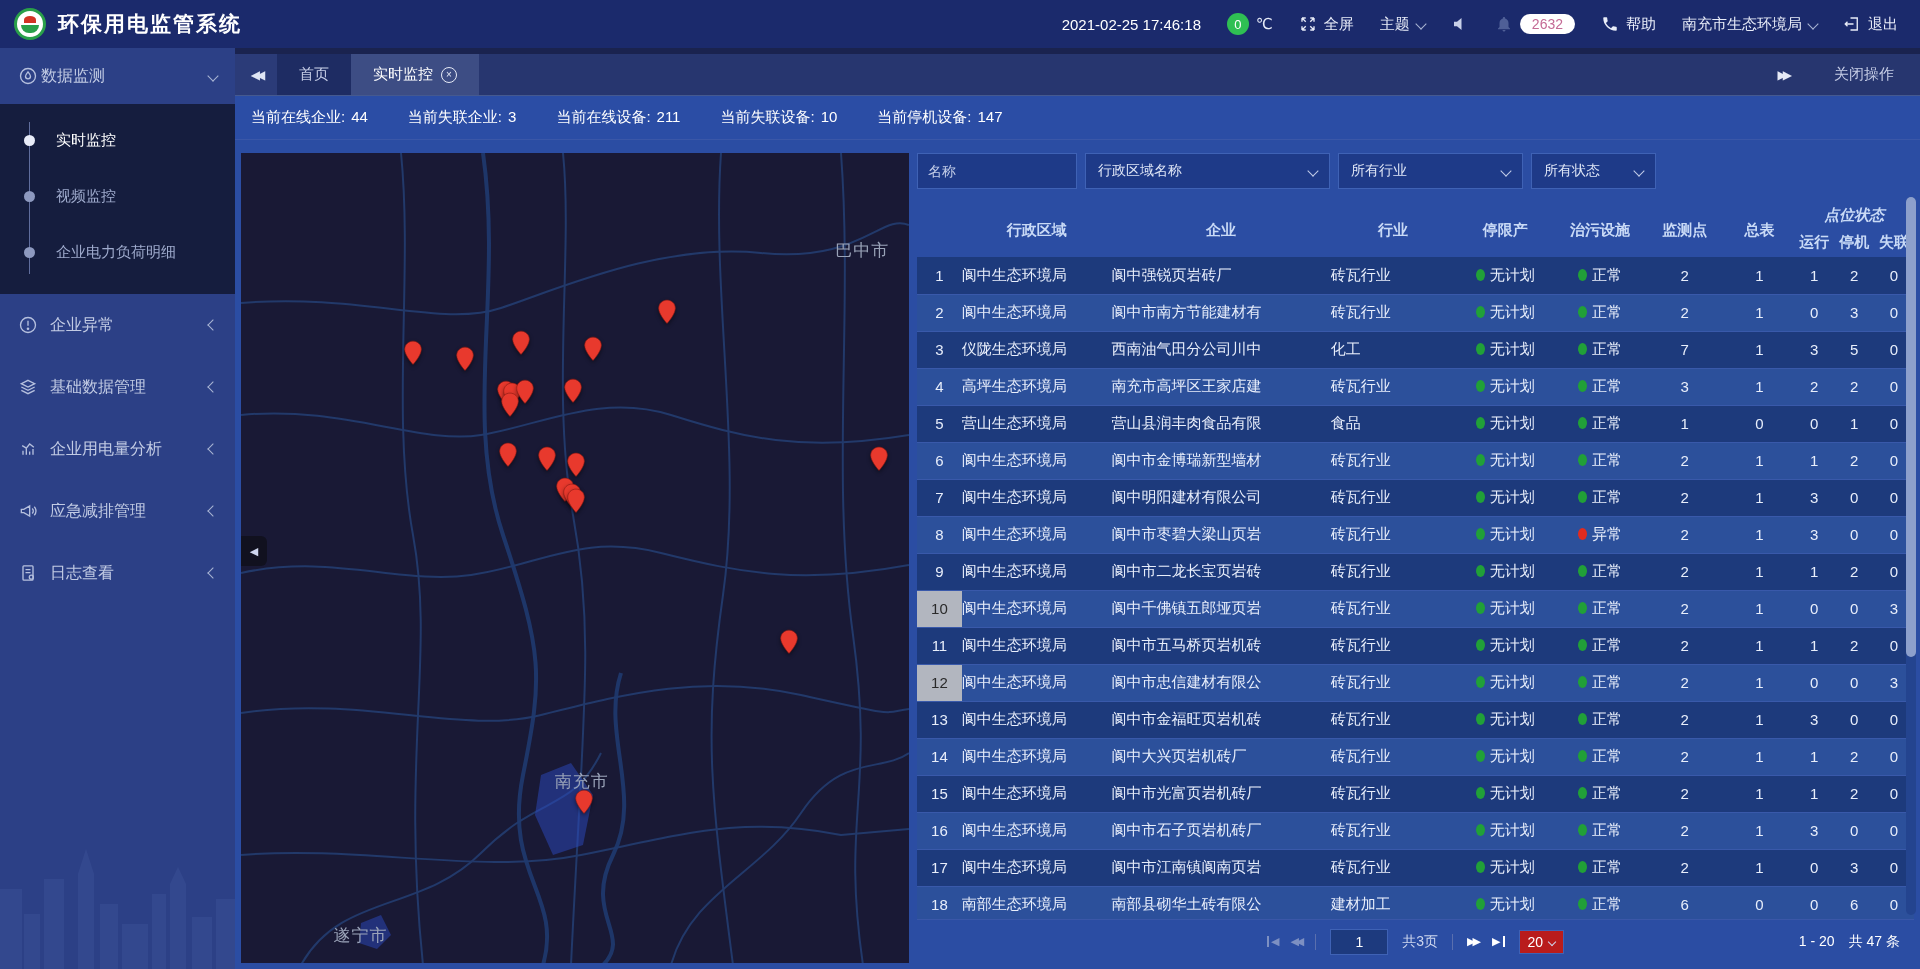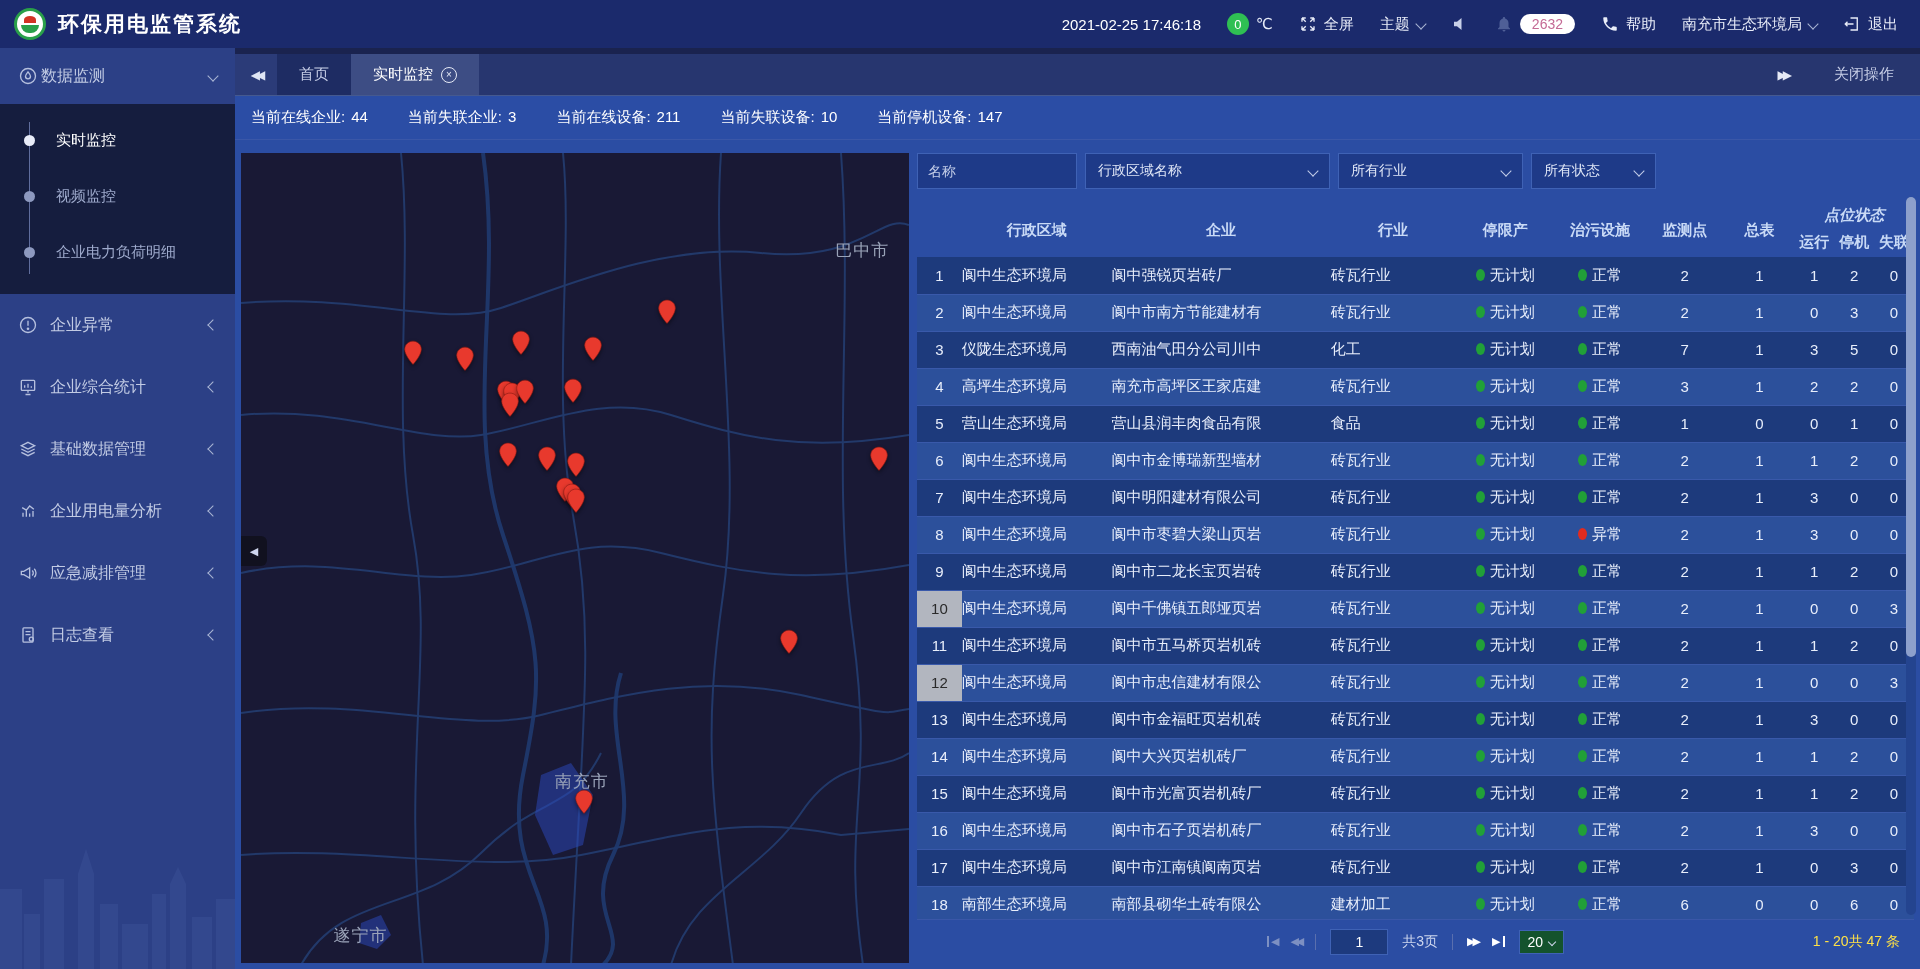--- a/index.html
+++ b/index.html
@@ -109,24 +109,24 @@
   .pagination{flex:0 0 auto;height:44px;border-top:1px solid #3a57a8;display:flex;align-items:center;
     color:#cdd6ee;font-size:14px;position:relative;}
   .pg-center{position:absolute;left:0;right:0;display:flex;align-items:center;justify-content:center;gap:14px;}
   .pg-ico{cursor:pointer;font-size:11px;letter-spacing:-3px;display:flex;align-items:center;}
   .pg-ico.muted{color:#7d90c2;}
   .pg-ico.lit{color:#fff;}
   .pg-ico.first::before{content:"";width:2px;height:11px;background:currentColor;margin-right:2px;}
   .pg-ico.last::after{content:"";width:2px;height:11px;background:currentColor;margin-left:5px;}
   .pg-sep{width:1px;height:16px;background:#5a6fae;}
   .pg-input{width:58px;height:26px;background:#1d3a7e;border:1px solid #3f62b5;color:#fff;text-align:center;font-size:14px;outline:none;}
-  .pg-size{display:flex;align-items:center;gap:6px;background:#14532d;border:1px solid #3f62b5;
+  .pg-size{display:flex;align-items:center;gap:6px;background:#b91c1c;border:1px solid #3f62b5;
     padding:3px 8px;cursor:pointer;color:#fff;}
   .pg-size .chev{border-color:#cfd6ee;width:6px;height:6px;}
-  .pg-right{margin-left:auto;display:flex;padding-right:14px;color:#fde047;}
+  .pg-right{margin-left:auto;display:flex;gap:14px;padding-right:14px;color:#ffffff;}
 </style>
 </head>
 <body>
 
 <div class="app">
 
   <header class="header">
     <div class="brand">
       <div class="logo"></div>
       <div class="app-title">环保用电监管系统</div>
@@ -205,28 +205,20 @@
           <svg class="mico" viewBox="0 0 24 24" fill="none" stroke="#b6c0de" stroke-width="1.6">
             <circle cx="12" cy="12" r="9"></circle>
             <path d="M12 7v6"></path>
             <circle cx="12" cy="16.5" r="0.8" fill="#b6c0de"></circle>
           </svg>
           <span>企业异常</span>
           <span class="chev left"></span>
         </div>
         <div class="menu-item">
           <svg class="mico" viewBox="0 0 24 24" fill="none" stroke="#b6c0de" stroke-width="1.6">
-            <rect x="4" y="4" width="16" height="12" rx="1"></rect>
-            <path d="M8 13v-3M12 13v-5M16 13v-2M12 16v3M9 21h6"></path>
-          </svg>
-          <span>企业综合统计</span>
-          <span class="chev left"></span>
-        </div>
-        <div class="menu-item">
-          <svg class="mico" viewBox="0 0 24 24" fill="none" stroke="#b6c0de" stroke-width="1.6">
             <path d="M12 4l8 4-8 4-8-4 8-4z"></path>
             <path d="M4 12l8 4 8-4"></path>
             <path d="M4 16l8 4 8-4"></path>
           </svg>
           <span>基础数据管理</span>
           <span class="chev left"></span>
         </div>
         <div class="menu-item">
           <svg class="mico" viewBox="0 0 24 24" fill="none" stroke="#b6c0de" stroke-width="1.6">
             <path d="M6 19v-5M10 19v-8M14 19v-4M18 19v-7"></path>

